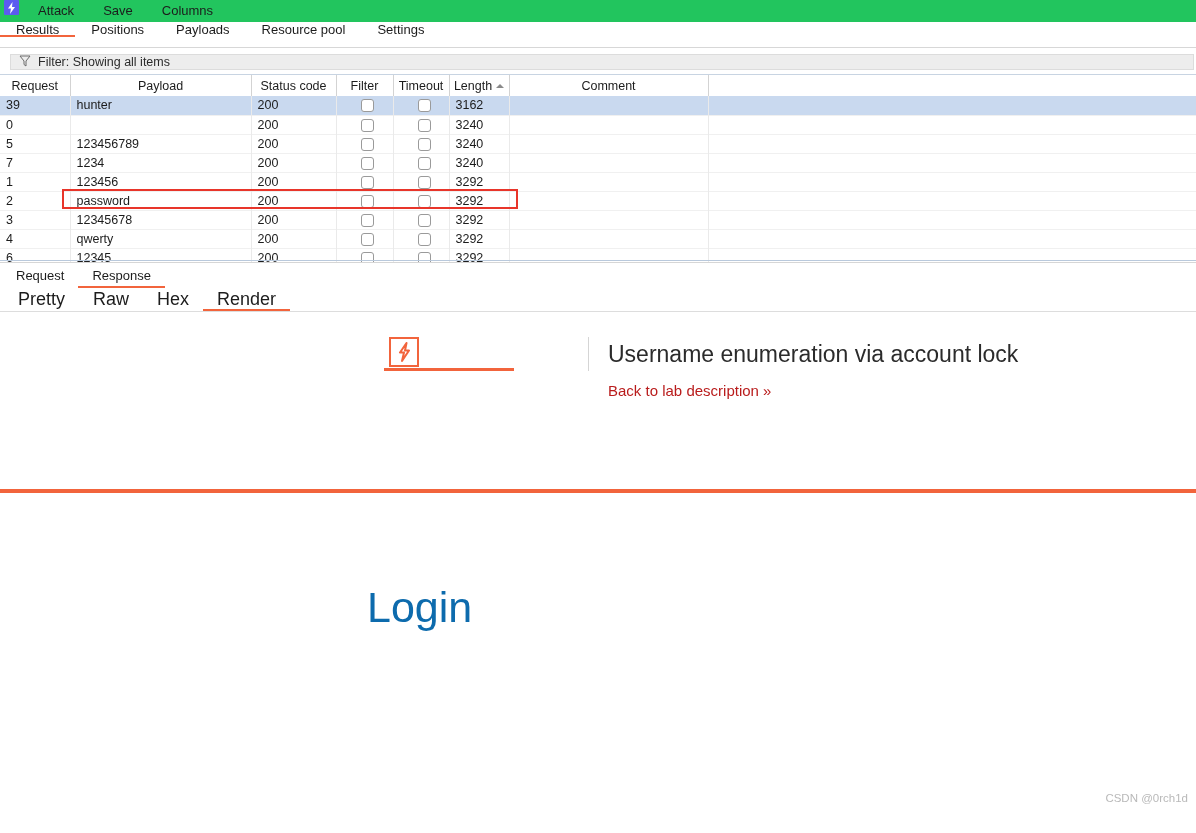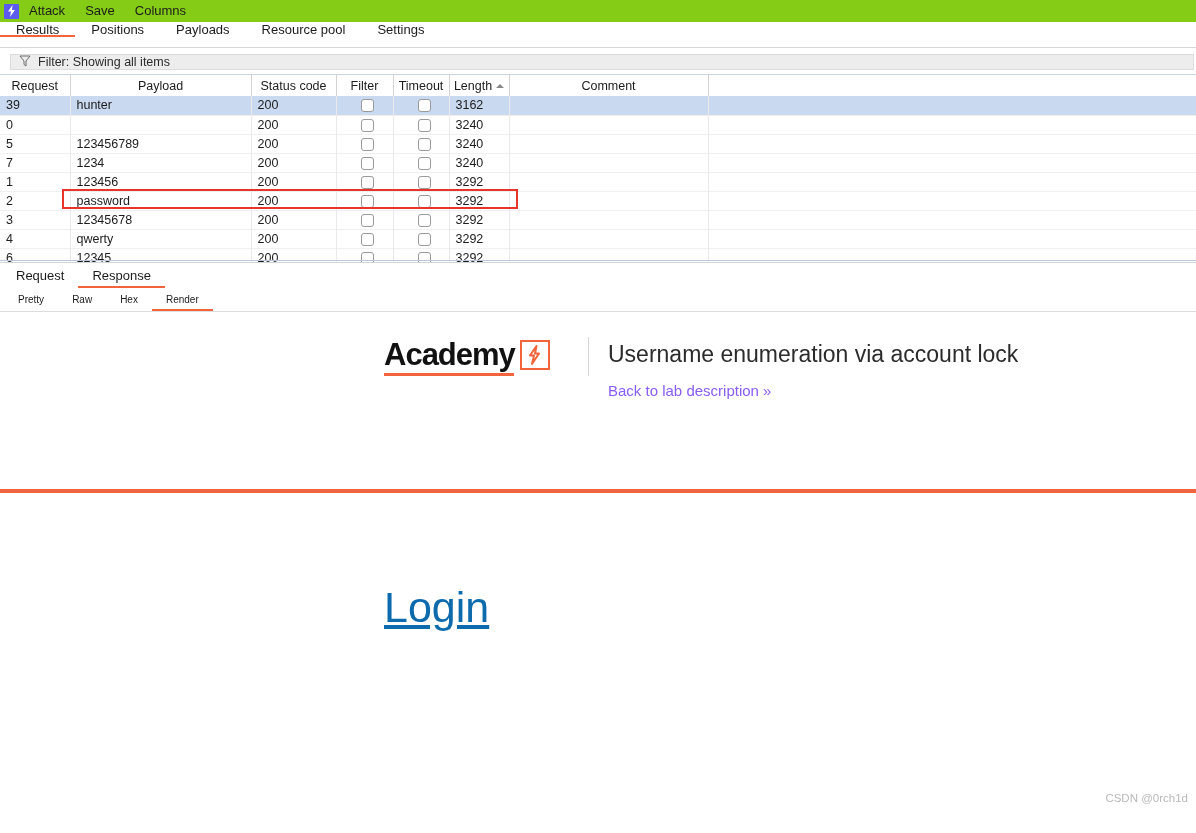--- a/index.html
+++ b/index.html
@@ -8,23 +8,24 @@
     width: 1196px; height: 833px;
     background: #ffffff;
     font-family: "Liberation Sans", sans-serif;
     overflow: hidden;
   }
 
   
   .menubar {
     height: 22px;
     display: flex;
-    align-items: center;
-    background: #84cc16;
+    align-items: flex-start;
+    background: #22c55e;
     position: relative;
+    gap: 9px;
   }
   .app-icon {
     width: 15px; height: 15px;
     margin-left: 4px;
     background: #5b5bf0;
     border-radius: 1px;
     display: flex; align-items: center; justify-content: center;
     flex: 0 0 auto;
   }
   .app-icon svg { display: block; }
@@ -171,21 +172,21 @@
   }
   .rr-tabs .tab { padding: 0 14px; }
   .rr-tabs .tab:first-child { margin-left: 2px; }
   .sub-tabs {
     height: 24px;
     display: flex;
     align-items: stretch;
     background: #ffffff;
     border-bottom: 1px solid #dddddd;
   }
-  .sub-tabs .tab { padding: 0 14px; font-size: 10px; }
+  .sub-tabs .tab { padding: 0 14px; font-size: 18px; }
   .sub-tabs .tab:first-child { margin-left: 4px; }
 
   
   .render-area {
     position: relative;
     height: 498px;
     background: #ffffff;
     overflow: hidden;
   }
   .lab-header {
@@ -226,38 +227,37 @@
   .lab-title {
     font-size: 23px;
     color: #2b2b2b;
     font-weight: normal;
     line-height: 30px;
     white-space: nowrap;
   }
   .lab-back {
     margin-top: 13px;
     font-size: 15px;
-    color: #8b5cf6;
+    color: #b91c1c;
     white-space: nowrap;
   }
   .lab-back .chev { letter-spacing: -2px; margin-left: 4px; }
   .orange-rule {
     position: absolute;
     left: 0; right: 0; top: 177px;
     height: 4px;
     background: #f2643c;
   }
   .login-heading {
     position: absolute;
-    left: 384px; top: 272px;
+    left: 367px; top: 272px;
     font-size: 43px;
     color: #0d6bad;
     font-weight: normal;
     line-height: 46px;
-    text-decoration: underline;
   }
   .watermark {
     position: absolute;
     right: 8px; bottom: 6px;
     font-size: 11.5px;
     color: #b9b9b9;
     white-space: nowrap;
     margin-left: 40px;
   }
 </style>
@@ -423,21 +423,20 @@
   <div class="tab">Raw</div>
   <div class="tab">Hex</div>
   <div class="tab active">Render</div>
 </div>
 
 <div class="render-area">
 
   <div class="lab-header">
     <div class="logo-block">
       <div class="logo-line2">
-        <span>Academy</span>
         <span class="bolt-box">
           <svg width="15" height="20" viewBox="0 0 15 20" aria-hidden="true">
             <path d="M9.5 1 L3 10.5 H7 L5 19 L12 8.5 H8 Z" fill="none" stroke="#f2643c" stroke-width="2" stroke-linejoin="round"></path>
           </svg>
         </span>
       </div>
       <div class="logo-underline"></div>
     </div>
     <div class="lab-titles">
       <div class="lab-title">Username enumeration via account lock</div>

